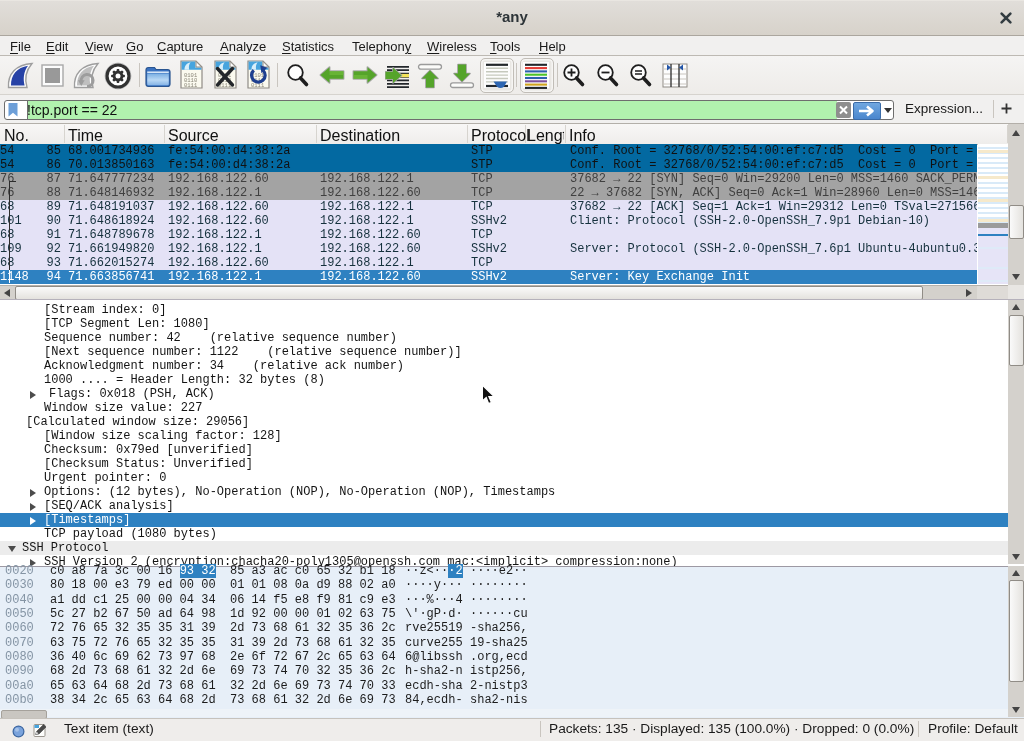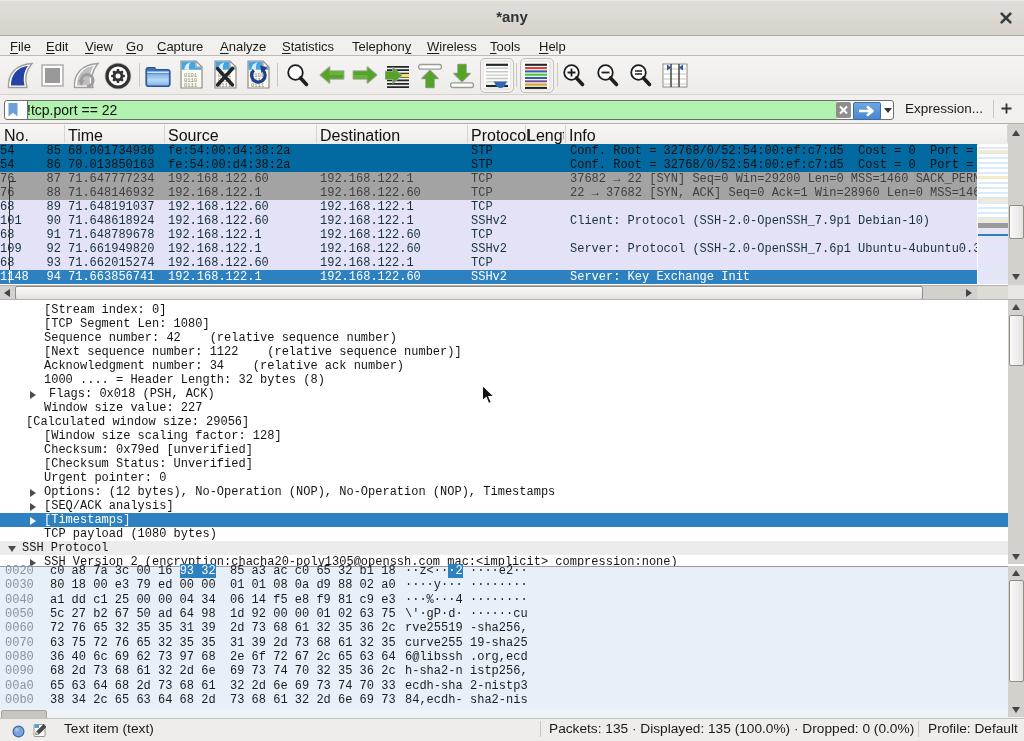--- a/index.html
+++ b/index.html
@@ -286,21 +286,21 @@
 <div class="hl" style="left:471px">Protocol</div>
     <div class="hl" style="left:527px;width:37px;overflow:hidden">Length</div>
 <div class="hl" style="left:569px">Info</div>
 </div>
 
 <div id="plist">
     <div class="prow mono r-white" style="top:144px"><span class="c-no">85</span><span class="c-t">68.001734936</span><span class="c-s">fe:54:00:d4:38:2a</span><span class="c-d"></span><span class="c-p">STP</span><span class="c-l">54</span><span class="c-i">Conf. Root = 32768/0/52:54:00:ef:c7:d5  Cost = 0  Port = 0x8005</span></div>
     <div class="prow mono r-white" style="top:158px"><span class="c-no">86</span><span class="c-t">70.013850163</span><span class="c-s">fe:54:00:d4:38:2a</span><span class="c-d"></span><span class="c-p">STP</span><span class="c-l">54</span><span class="c-i">Conf. Root = 32768/0/52:54:00:ef:c7:d5  Cost = 0  Port = 0x8005</span></div>
     <div class="prow mono r-gray" style="top:172px"><span class="c-no">87</span><span class="c-t">71.647777234</span><span class="c-s">192.168.122.60</span><span class="c-d">192.168.122.1</span><span class="c-p">TCP</span><span class="c-l">76</span><span class="c-i">37682 → 22 [SYN] Seq=0 Win=29200 Len=0 MSS=1460 SACK_PERM</span></div>
     <div class="prow mono r-gray" style="top:186px"><span class="c-no">88</span><span class="c-t">71.648146932</span><span class="c-s">192.168.122.1</span><span class="c-d">192.168.122.60</span><span class="c-p">TCP</span><span class="c-l">76</span><span class="c-i">22 → 37682 [SYN, ACK] Seq=0 Ack=1 Win=28960 Len=0 MSS=146</span></div>
-    <div class="prow mono r-lav" style="top:200px"><span class="c-no">89</span><span class="c-t">71.648191037</span><span class="c-s">192.168.122.60</span><span class="c-d">192.168.122.1</span><span class="c-p">TCP</span><span class="c-l">68</span></div>
+    <div class="prow mono r-lav" style="top:200px"><span class="c-no">89</span><span class="c-t">71.648191037</span><span class="c-s">192.168.122.60</span><span class="c-d">192.168.122.1</span><span class="c-p">TCP</span><span class="c-l">68</span><span class="c-i">37682 → 22 [ACK] Seq=1 Ack=1 Win=29312 Len=0 TSval=271566</span></div>
     <div class="prow mono r-lav" style="top:214px"><span class="c-no">90</span><span class="c-t">71.648618924</span><span class="c-s">192.168.122.60</span><span class="c-d">192.168.122.1</span><span class="c-p">SSHv2</span><span class="c-l">101</span><span class="c-i">Client: Protocol (SSH-2.0-OpenSSH_7.9p1 Debian-10)</span></div>
     <div class="prow mono r-lav" style="top:228px"><span class="c-no">91</span><span class="c-t">71.648789678</span><span class="c-s">192.168.122.1</span><span class="c-d">192.168.122.60</span><span class="c-p">TCP</span><span class="c-l">68</span></div>
     <div class="prow mono r-lav" style="top:242px"><span class="c-no">92</span><span class="c-t">71.661949820</span><span class="c-s">192.168.122.1</span><span class="c-d">192.168.122.60</span><span class="c-p">SSHv2</span><span class="c-l">109</span><span class="c-i">Server: Protocol (SSH-2.0-OpenSSH_7.6p1 Ubuntu-4ubuntu0.3</span></div>
     <div class="prow mono r-lav" style="top:256px"><span class="c-no">93</span><span class="c-t">71.662015274</span><span class="c-s">192.168.122.60</span><span class="c-d">192.168.122.1</span><span class="c-p">TCP</span><span class="c-l">68</span></div>
     <div class="prow mono r-sel" style="top:270px"><span class="c-no">94</span><span class="c-t">71.663856741</span><span class="c-s">192.168.122.1</span><span class="c-d">192.168.122.60</span><span class="c-p">SSHv2</span><span class="c-l">1148</span><span class="c-i">Server: Key Exchange Init</span></div>
   </div>
 
 <div class="abs" style="left:9px;top:181px;width:7px;height:1px;background:#2c2c2c"></div>
 <div class="abs" style="left:9px;top:181px;width:1px;height:89px;background:#2c2c2c"></div>
 <div class="abs" style="left:9px;top:270px;width:1px;height:13px;background:#fff"></div>

